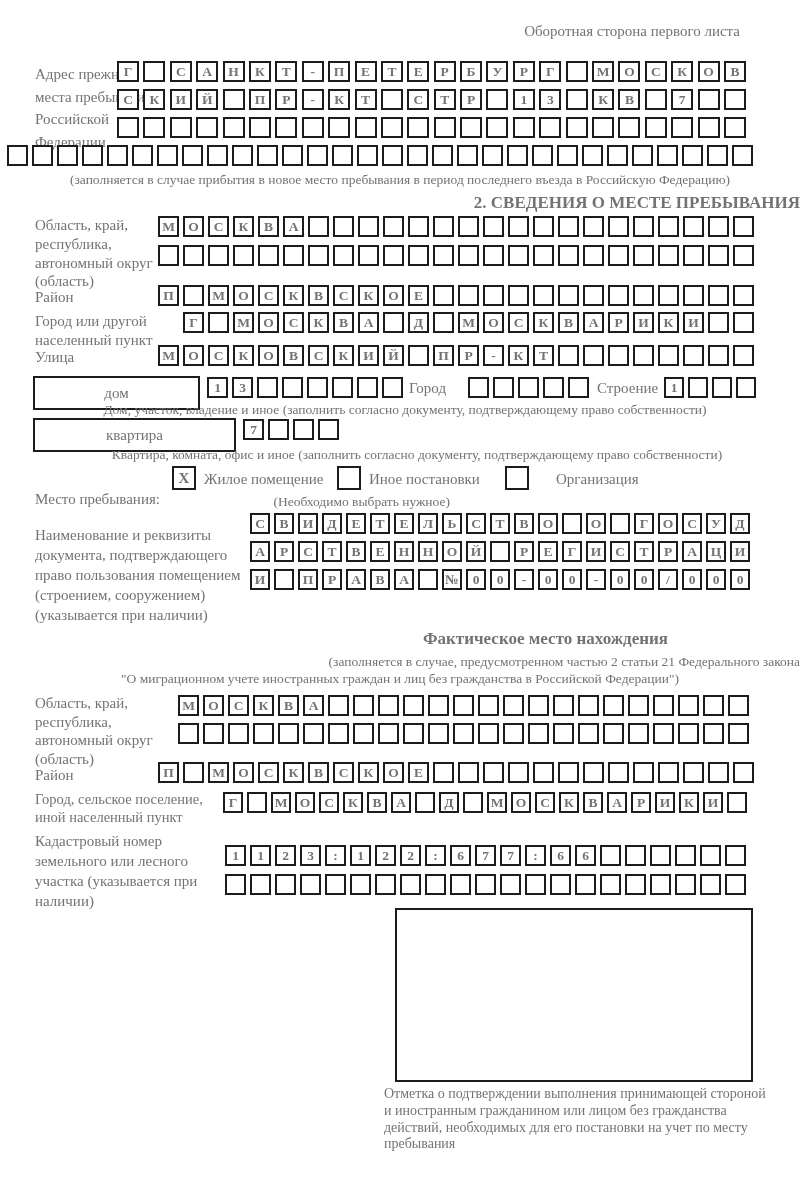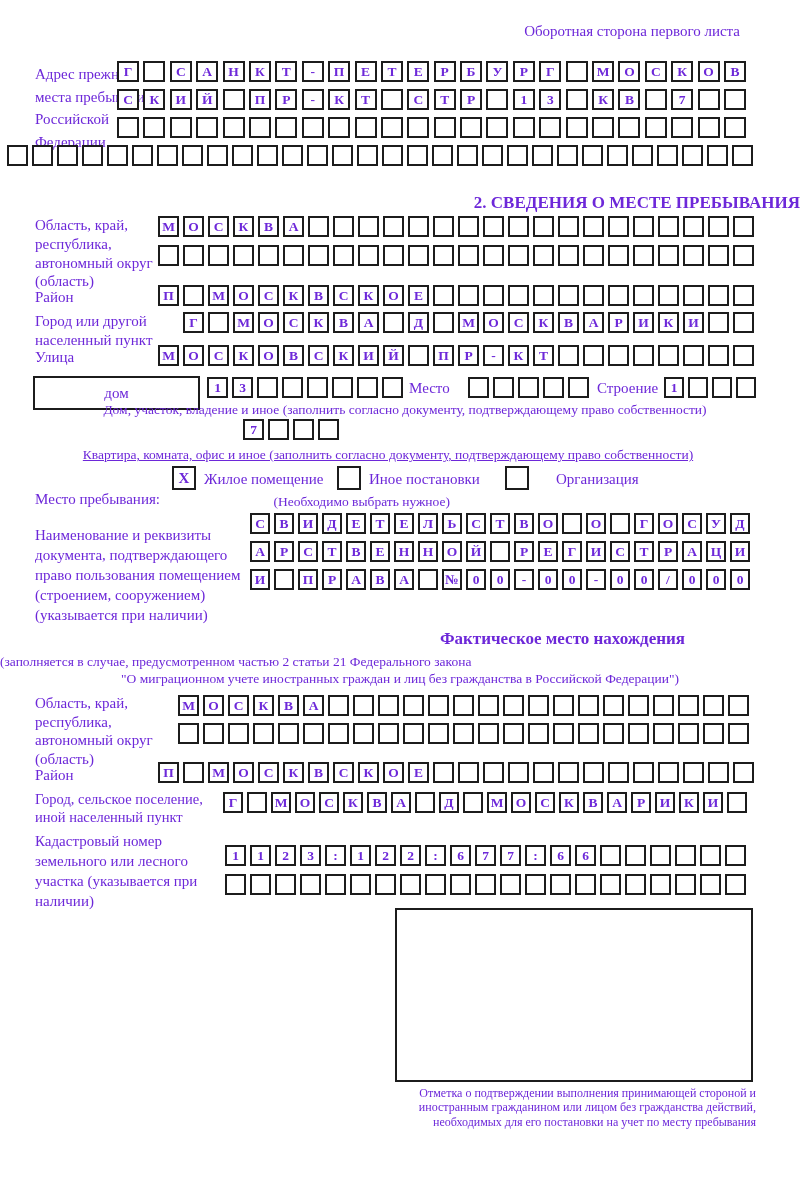--- a/index.html
+++ b/index.html
@@ -1,18 +1,18 @@
 <!DOCTYPE html>
 <html><head>
 <meta charset="utf-8">
 <style>
   html,body{margin:0;padding:0;background:#fff;}
   .page{
     position:relative;width:800px;height:1180px;background:#fff;
-    font-family:"Liberation Serif", serif;color:#6d28d9;overflow:hidden;
+    font-family:"Liberation Serif", serif;color:#737373;overflow:hidden;
   }
   .txt{position:absolute;font-size:15px;line-height:1.25;}
   .note{position:absolute;font-size:13.5px;line-height:1.2;text-align:center;}
   .title{position:absolute;font-size:17px;font-weight:bold;text-align:right;}
   .cells{position:absolute;display:flex;gap:4px;}
   .cell{
     box-sizing:border-box;flex:0 0 auto;width:21px;height:21px;
     border:2px solid #1c1c1c;display:flex;align-items:center;justify-content:center;
     font-size:13.5px;font-weight:bold;background:#fff;
   }
@@ -141,20 +141,21 @@
       <span class="cell"></span>
       <span class="cell"></span>
       <span class="cell"></span>
       <span class="cell"></span>
       <span class="cell"></span>
       <span class="cell"></span>
       <span class="cell"></span>
       <span class="cell"></span>
       <span class="cell"></span>
     </div>
+  <div class="note" style="left:0;top:172px;width:800px;text-align:center;">(заполняется в случае прибытия в новое место пребывания в период последнего въезда в Российскую Федерацию)</div>
 
   <div class="title" style="left:0;top:193px;width:800px;">2. СВЕДЕНИЯ О МЕСТЕ ПРЕБЫВАНИЯ</div>
 
   <div class="txt" style="left:35px;top:216px;width:118px;">Область, край, республика, автономный округ (область)</div>
   <div class="cells" style="left:158px;top:216px;">
       <span class="cell">М</span>
       <span class="cell">О</span>
       <span class="cell">С</span>
       <span class="cell">К</span>
       <span class="cell">В</span>
@@ -292,44 +293,45 @@
   <div class="cells" style="left:207px;top:377px;">
       <span class="cell">1</span>
       <span class="cell">3</span>
       <span class="cell"></span>
       <span class="cell"></span>
       <span class="cell"></span>
       <span class="cell"></span>
       <span class="cell"></span>
       <span class="cell"></span>
     </div>
-  <div class="txt" style="left:409px;top:379px;">Место</div>
+  <div class="txt" style="left:409px;top:379px;">Город</div>
   <div class="cells" style="left:468px;top:377px;">
       <span class="cell"></span>
       <span class="cell"></span>
       <span class="cell"></span>
       <span class="cell"></span>
       <span class="cell"></span>
     </div>
   <div class="txt" style="left:597px;top:379px;">Строение</div>
   <div class="cells narrow" style="left:664px;top:377px;">
       <span class="cell">1</span>
       <span class="cell"></span>
       <span class="cell"></span>
       <span class="cell"></span>
     </div>
   <div class="note" style="left:35px;top:402px;width:740px;">Дом, участок, владение и иное (заполнить согласно документу, подтверждающему право собственности)</div>
 
+  <div class="labelbox" style="left:33px;top:418px;width:203px;">квартира</div>
   <div class="cells" style="left:243px;top:419px;">
       <span class="cell">7</span>
       <span class="cell"></span>
       <span class="cell"></span>
       <span class="cell"></span>
     </div>
-  <div class="note" style="left:18px;top:447px;width:740px;text-decoration:underline;">Квартира, комната, офис и иное (заполнить согласно документу, подтверждающему право собственности)</div>
+  <div class="note" style="left:47px;top:447px;width:740px;">Квартира, комната, офис и иное (заполнить согласно документу, подтверждающему право собственности)</div>
 
   <div class="txt" style="left:35px;top:490px;text-align:right;">Место пребывания:</div>
   <span class="chk" style="left:172px;top:466px;">X</span>
   <div class="txt" style="left:204px;top:470px;">Жилое помещение</div>
   <span class="chk" style="left:337px;top:466px;"></span>
   <div class="txt" style="left:369px;top:470px;">Иное постановки</div>
   <span class="chk" style="left:505px;top:466px;"></span>
   <div class="txt" style="left:556px;top:470px;">Организация</div>
   <div class="note" style="left:230px;top:494px;width:220px;text-align:right;">(Необходимо выбрать нужное)</div>
 
@@ -397,22 +399,22 @@
       <span class="cell">0</span>
       <span class="cell">-</span>
       <span class="cell">0</span>
       <span class="cell">0</span>
       <span class="cell">/</span>
       <span class="cell">0</span>
       <span class="cell">0</span>
       <span class="cell">0</span>
     </div>
 
-  <div class="title" style="left:0;top:629px;width:668px;padding-left:17px;">Фактическое место нахождения</div>
-  <div class="note" style="left:0;top:654px;width:800px;text-align:left;">(заполняется в случае, предусмотренном частью 2 статьи 21 Федерального закона</div>
+  <div class="title" style="left:0;top:629px;width:668px;">Фактическое место нахождения</div>
+  <div class="note" style="left:0;top:654px;width:800px;text-align:right;">(заполняется в случае, предусмотренном частью 2 статьи 21 Федерального закона</div>
   <div class="note" style="left:0;top:671px;width:800px;text-align:center;">"О миграционном учете иностранных граждан и лиц без гражданства в Российской Федерации")</div>
 
   <div class="txt" style="left:35px;top:694px;width:140px;line-height:1.24;">Область, край, республика, автономный округ (область)</div>
   <div class="cells" style="left:178px;top:695px;">
       <span class="cell">М</span>
       <span class="cell">О</span>
       <span class="cell">С</span>
       <span class="cell">К</span>
       <span class="cell">В</span>
       <span class="cell">А</span>
@@ -556,15 +558,15 @@
       <span class="cell"></span>
       <span class="cell"></span>
       <span class="cell"></span>
       <span class="cell"></span>
       <span class="cell"></span>
       <span class="cell"></span>
       <span class="cell"></span>
     </div>
 
   <div class="stamp" style="left:395px;top:908px;width:358px;height:174px;"></div>
-  <div class="note" style="left:364px;top:1086px;width:392px;text-align:right;font-size:12px;line-height:1.2;">Отметка о подтверждении выполнения принимающей стороной и иностранным гражданином или лицом без гражданства действий, необходимых для его постановки на учет по месту пребывания</div>
+  <div class="note" style="left:384px;top:1086px;width:392px;text-align:left;font-size:14px;line-height:1.2;">Отметка о подтверждении выполнения принимающей стороной и иностранным гражданином или лицом без гражданства действий, необходимых для его постановки на учет по месту пребывания</div>
 
 </div>
 
 </body></html>

